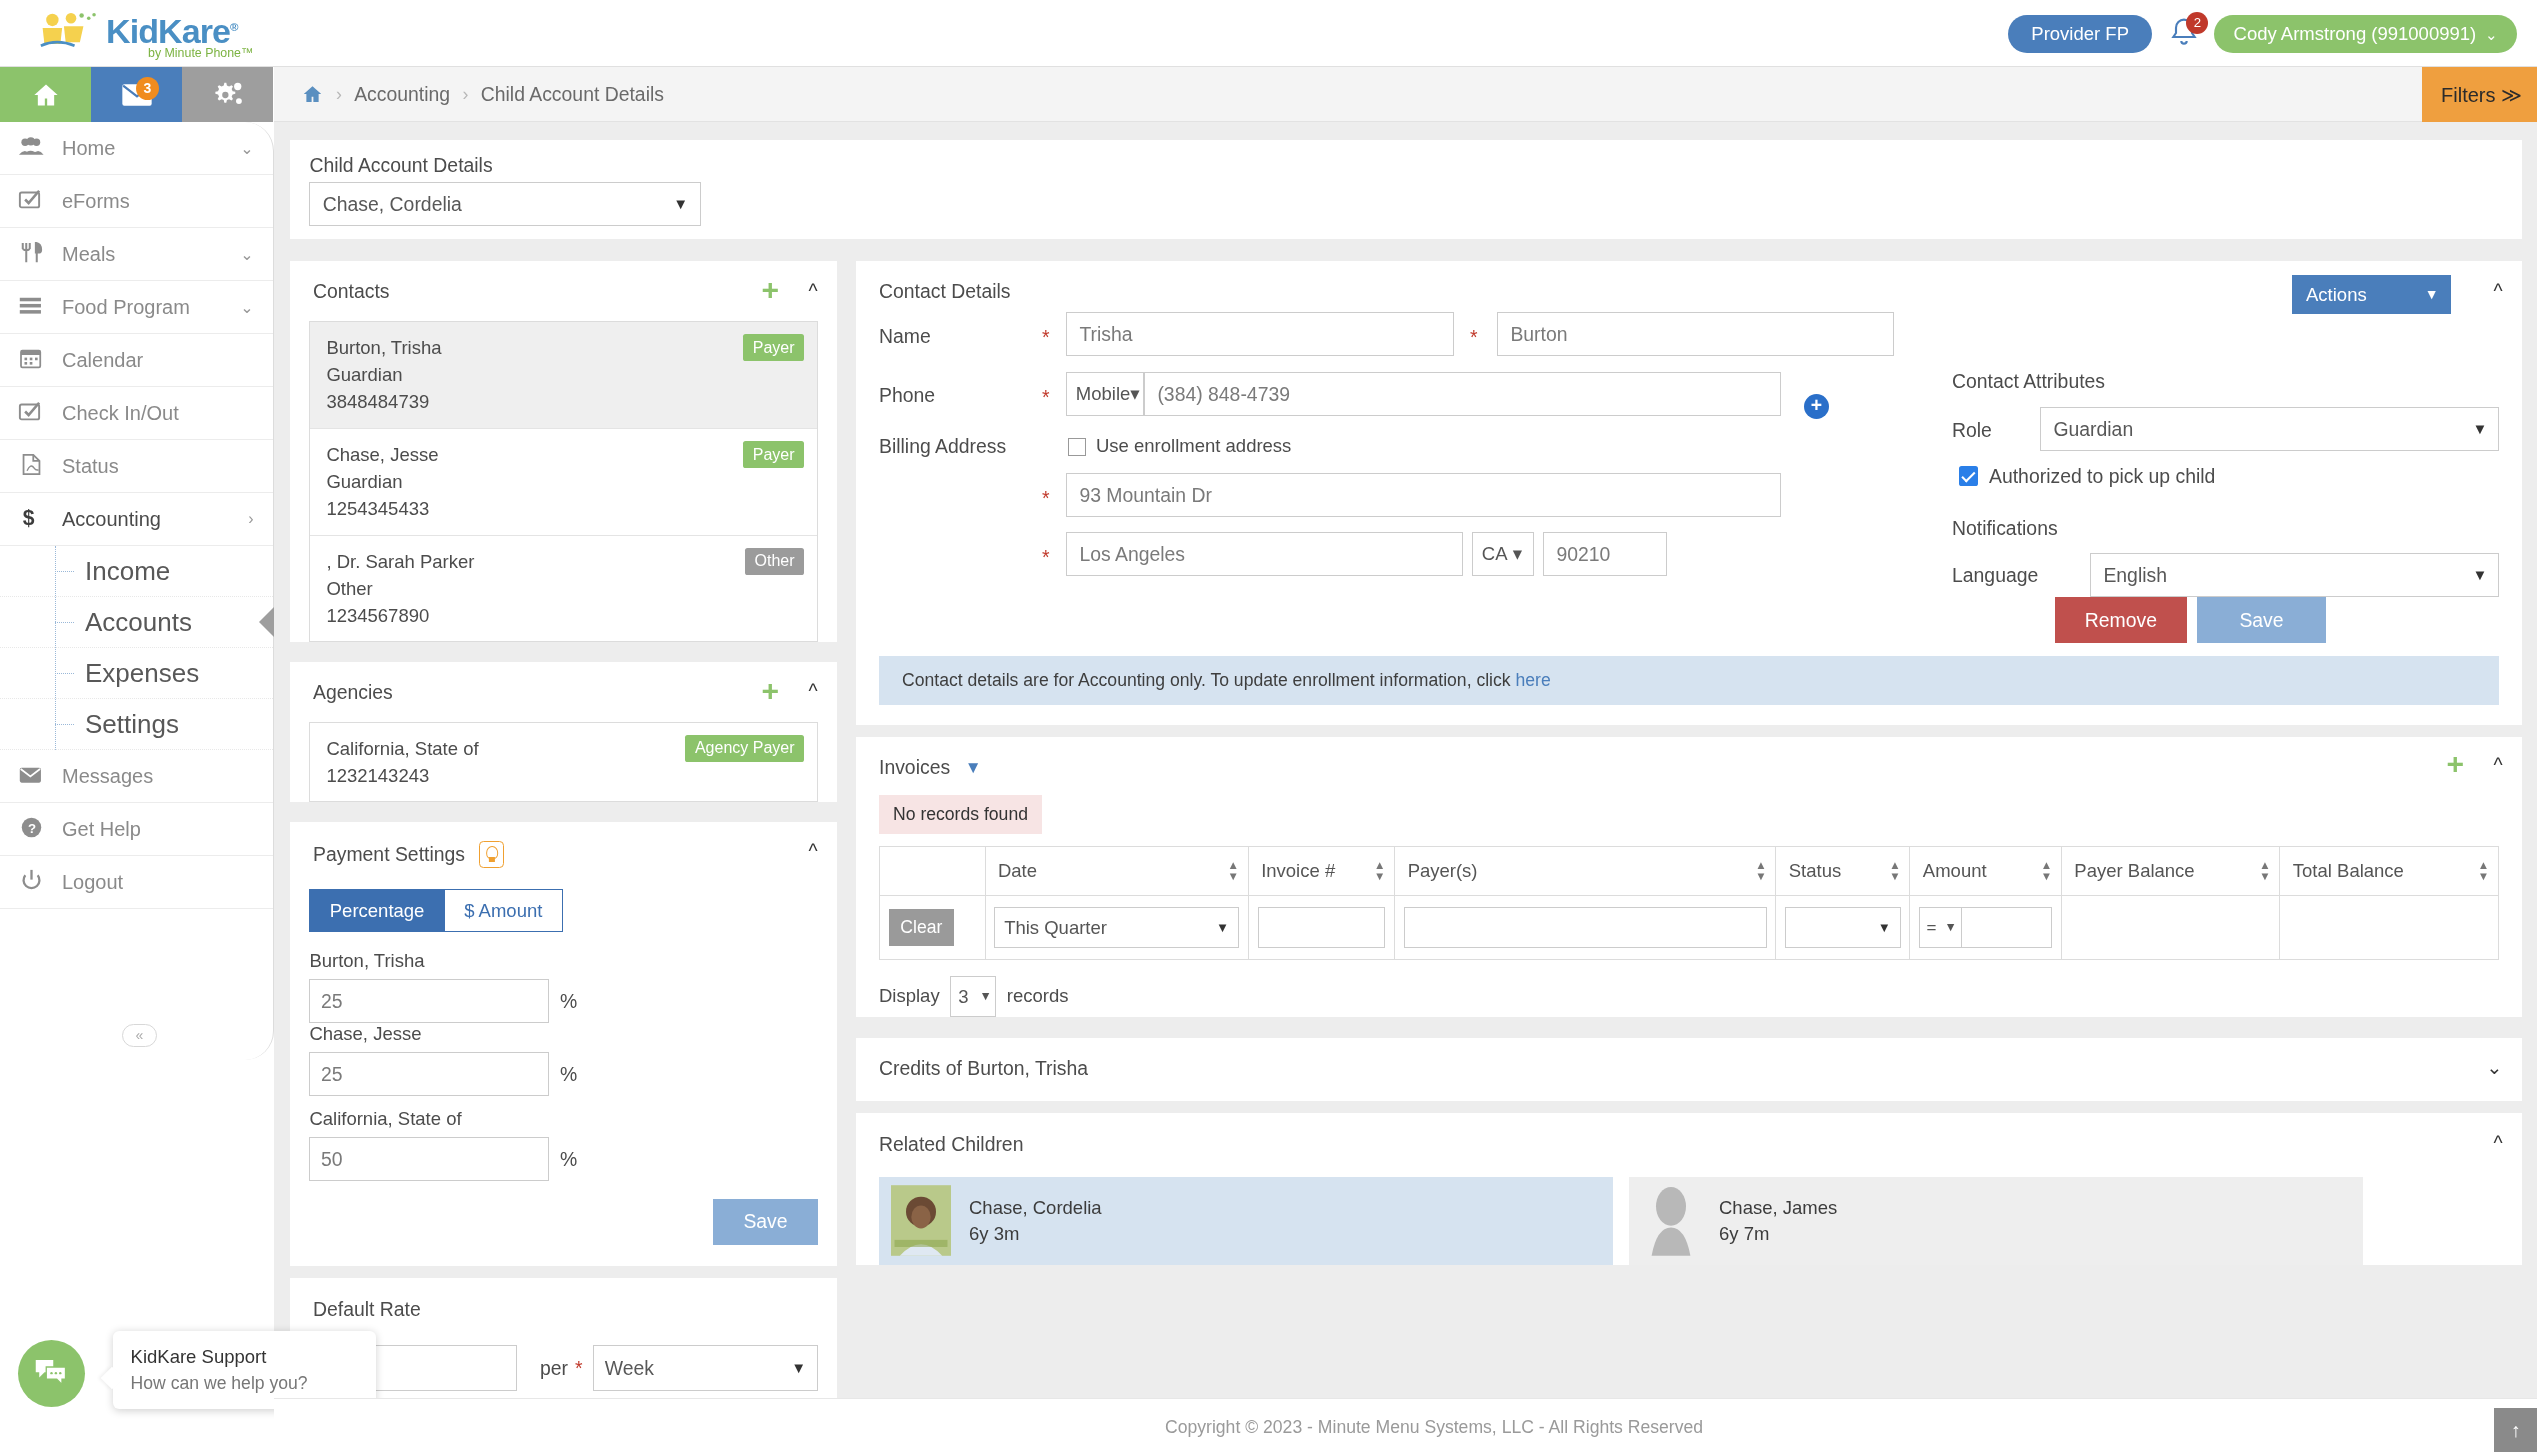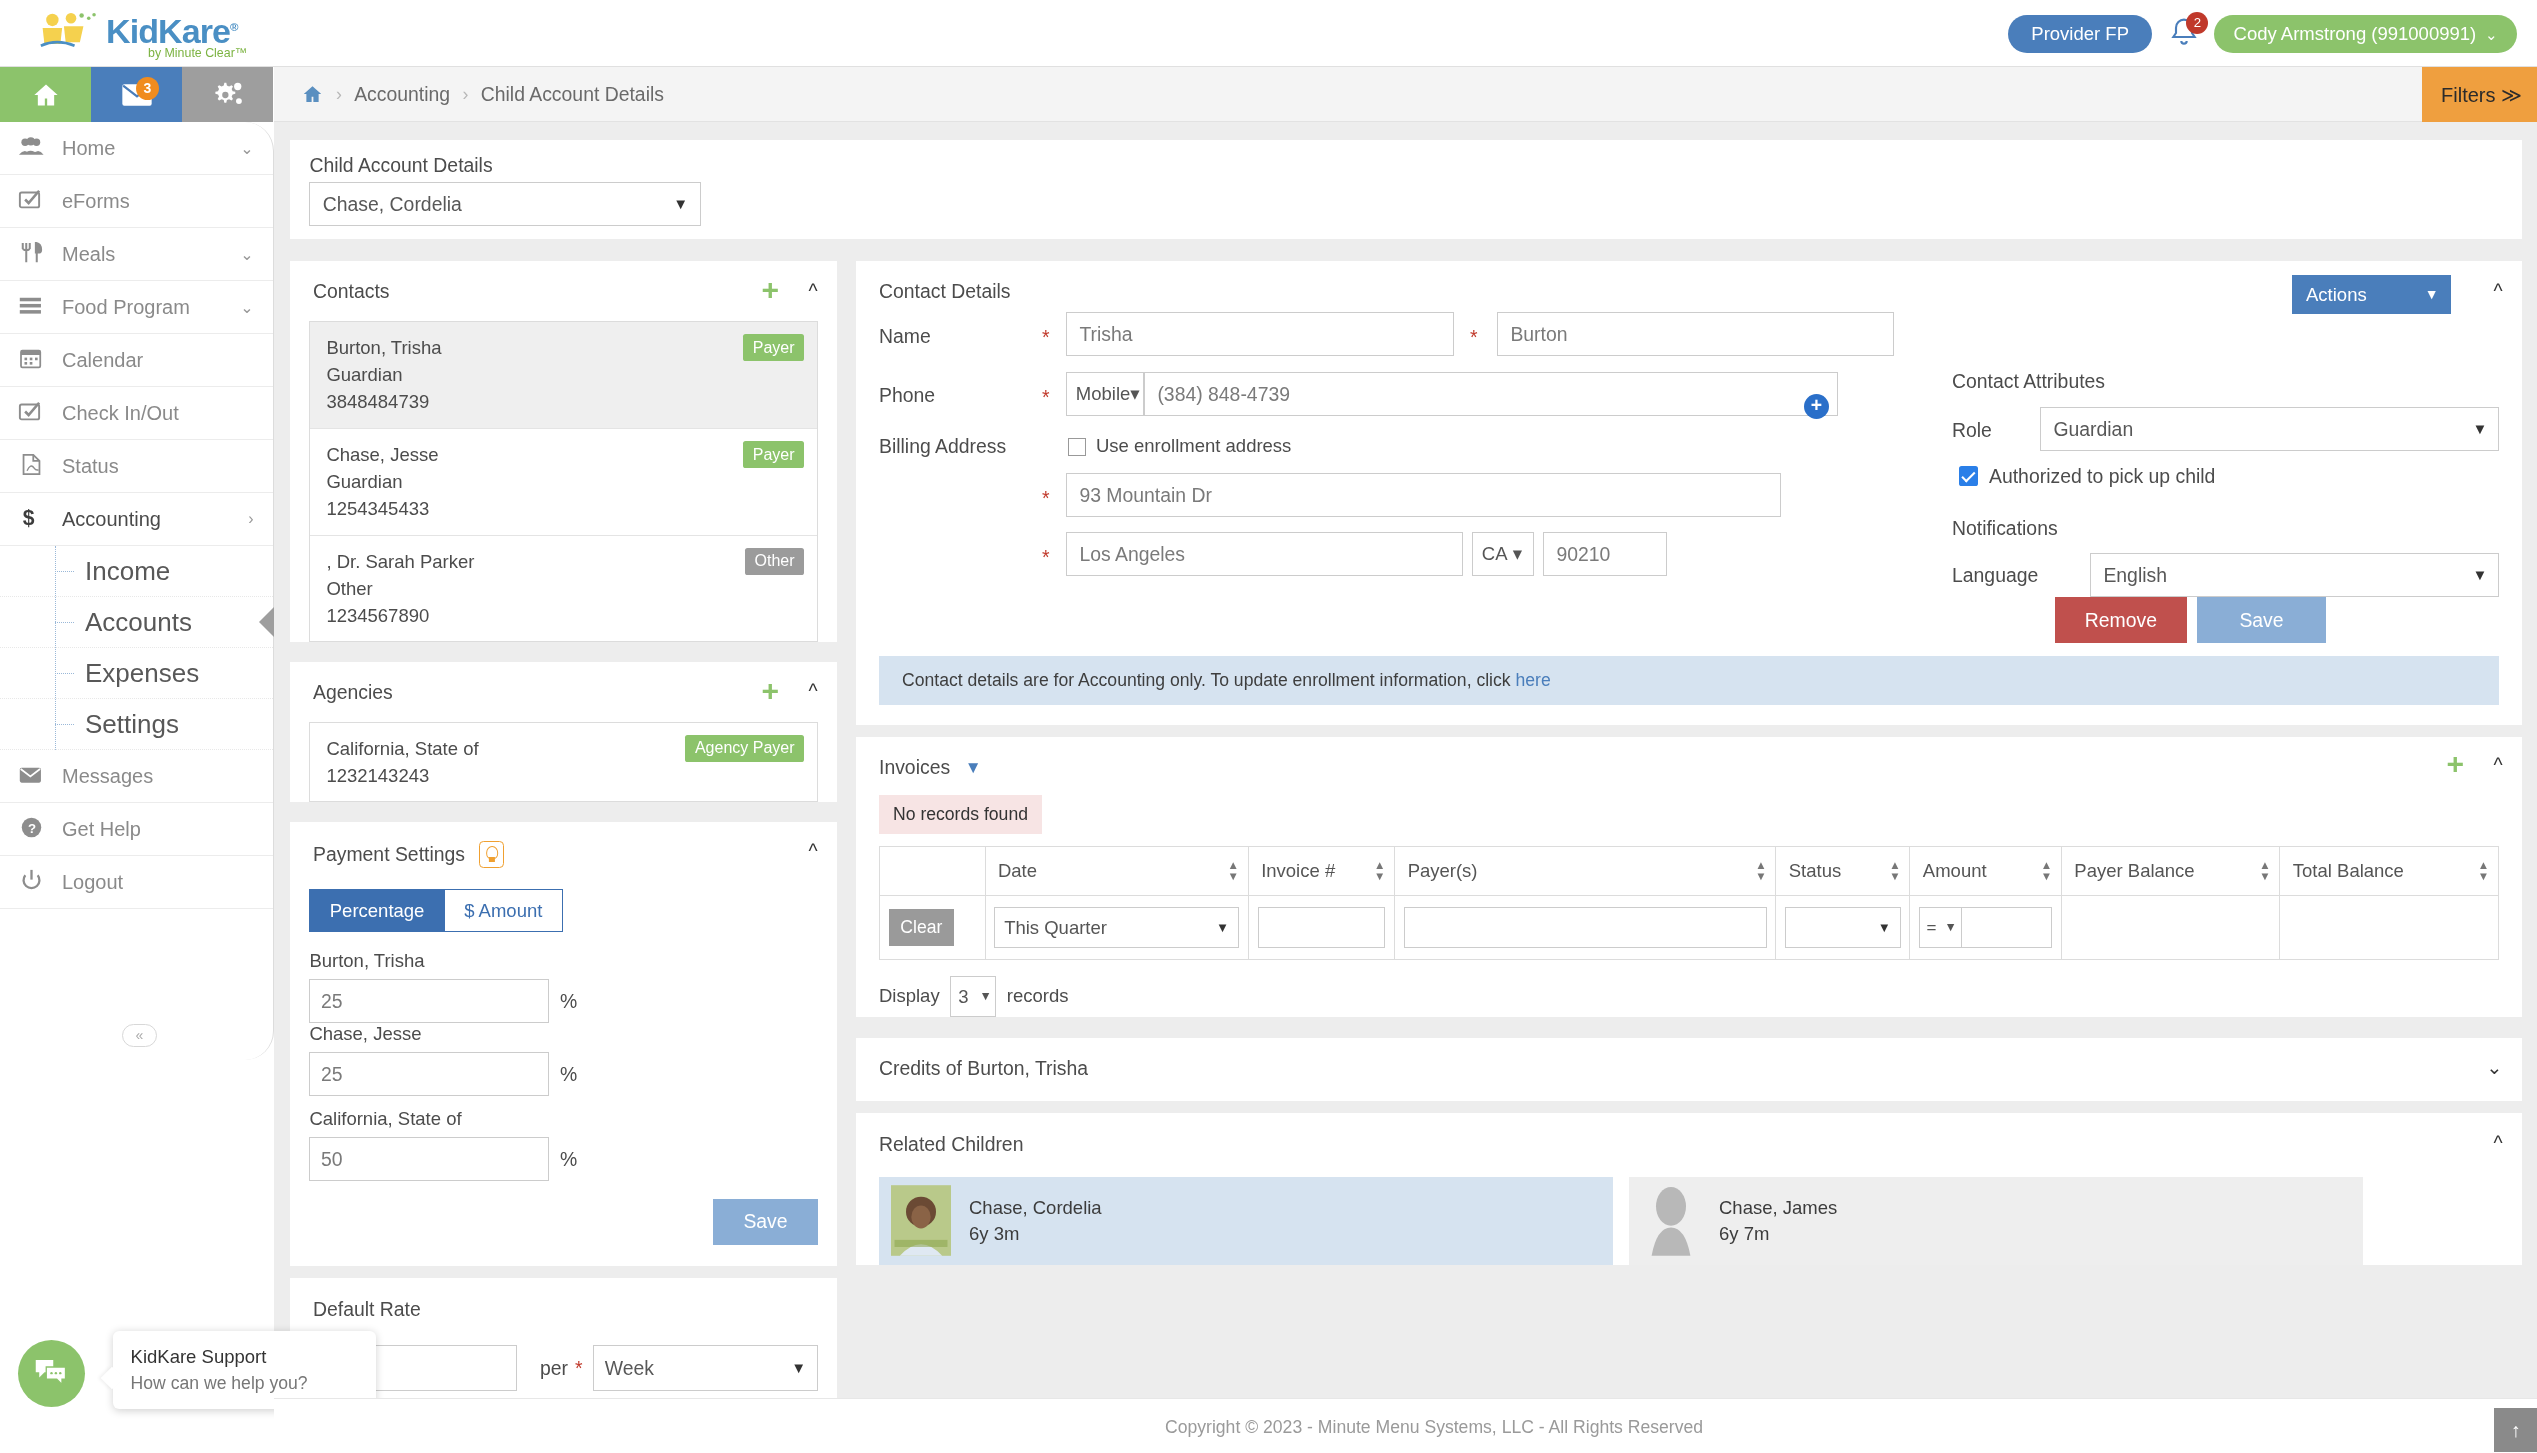--- a/index.html
+++ b/index.html
@@ -332,21 +332,21 @@
         <path d="M4 18 L26 18 L24 36 L6 36 Z" fill="#f5d14e"></path>
         <path d="M28 16 L50 16 L46 34 L30 34 Z" fill="#f5d14e"></path>
         <path d="M2 38 Q20 30 40 38" stroke="#4a8fc4" stroke-width="3" fill="none"></path>
         <circle cx="48" cy="4" r="2.5" fill="#8cc36b"></circle>
         <circle cx="56" cy="7" r="2" fill="#8cc36b"></circle>
         <circle cx="62" cy="3" r="2" fill="#8cc36b"></circle>
       </svg>
       <div class="logo-kid">
         <span>KidKare</span><span class="logo-reg">®</span>
       </div>
-      <div class="logo-sub"><span>by Minute Clear</span><span>™</span></div>
+      <div class="logo-sub"><span>by Minute Phone</span><span>™</span></div>
     </div>
 
     <div class="provider-btn">Provider FP</div>
 
     <div class="bell-wrap">
       <svg width="32" height="34" viewBox="0 0 24 24">
         <path d="M12 2a6 6 0 0 0-6 6v4l-2 3h16l-2-3V8a6 6 0 0 0-6-6z" fill="none" stroke="#4a7ebb" stroke-width="1.6"></path>
         <path d="M10 18a2 2 0 0 0 4 0" fill="none" stroke="#4a7ebb" stroke-width="1.6"></path>
       </svg>
       <div class="bell-badge">2</div>
@@ -670,21 +670,21 @@
             <span class="fstar" style="left:591px">*</span>
             <span class="finput" style="left:618px; width:397px">Burton</span>
           </div>
 
           <div class="frow">
             <span class="flabel">Phone</span>
             <span class="fstar" style="left:163px">*</span>
             <span class="fselect" style="left:187px; width:78px">
               <span>Mobile</span><span>▾</span>
             </span>
-            <span class="finput" style="left:265px; width:694px">(384) 848-4739</span>
+            <span class="finput" style="left:265px; width:637px">(384) 848-4739</span>
             <span class="plus-circle" style="left:925px; top:22px">+</span>
           </div>
 
 
           <div class="frow" style="height:32px">
             <span class="flabel" style="top:3.5px">Billing Address</span>
             <span class="chk-box" style="left:189px; top:6.2px"></span>
             <span class="chk-lbl" style="left:217px; top:3.5px">Use enrollment address</span>
           </div>
 

